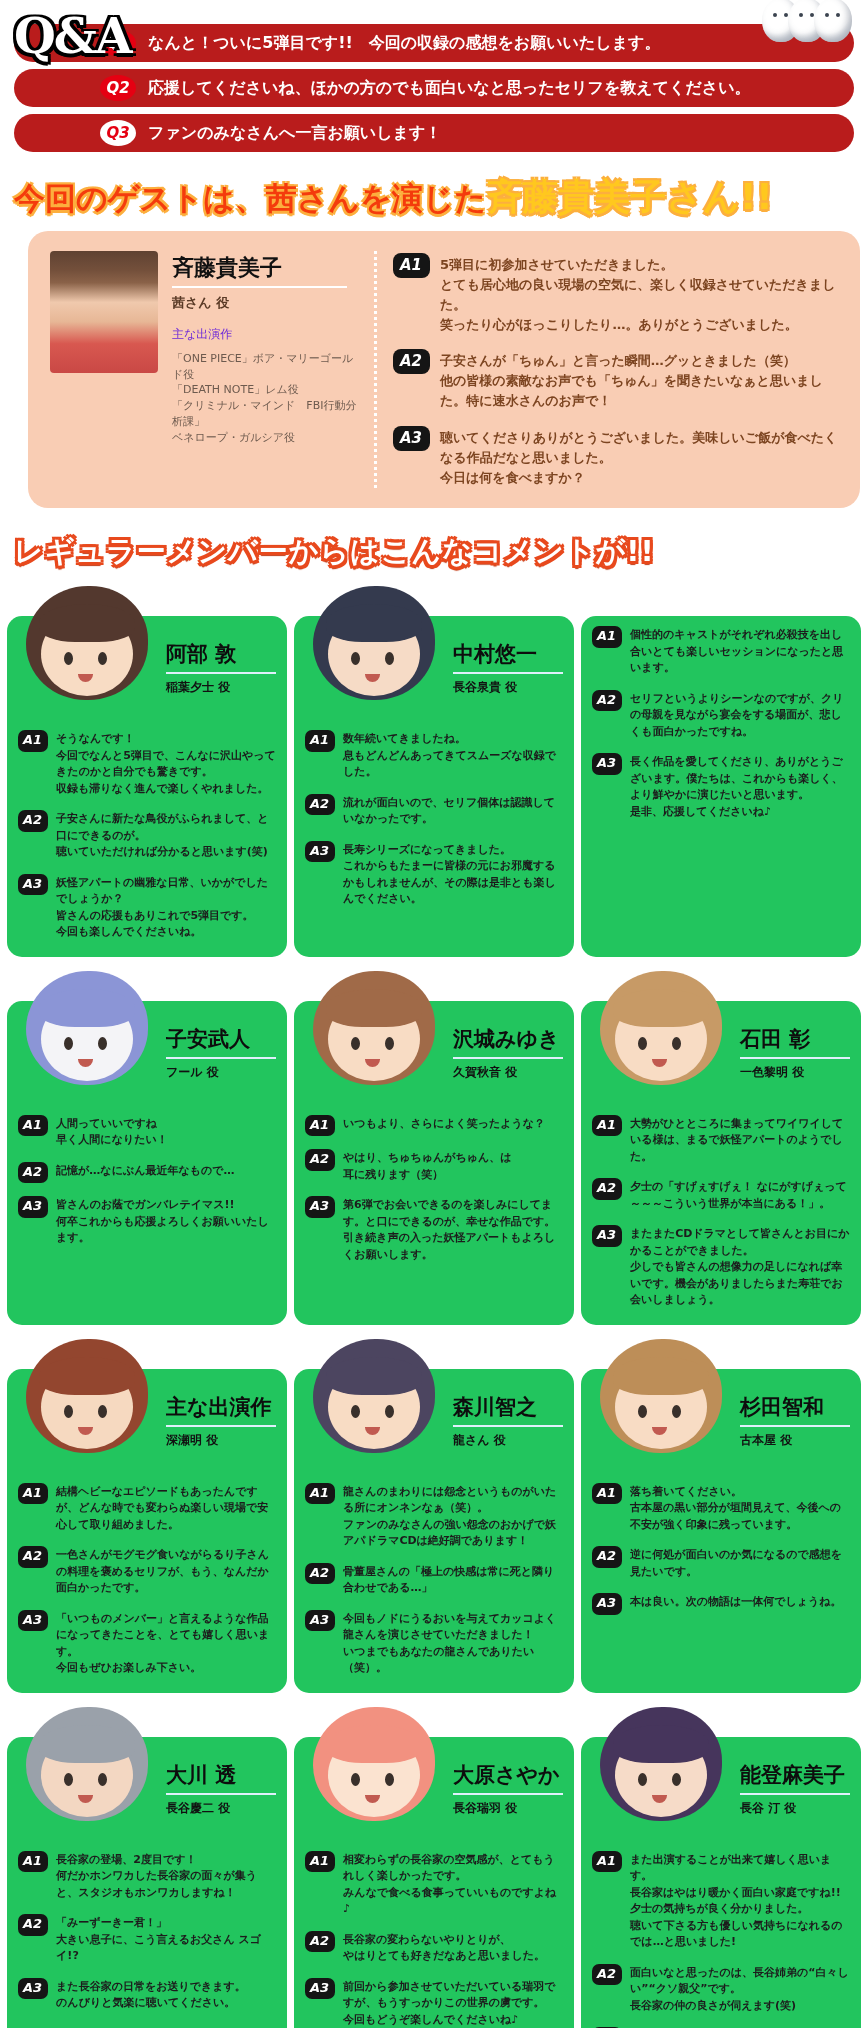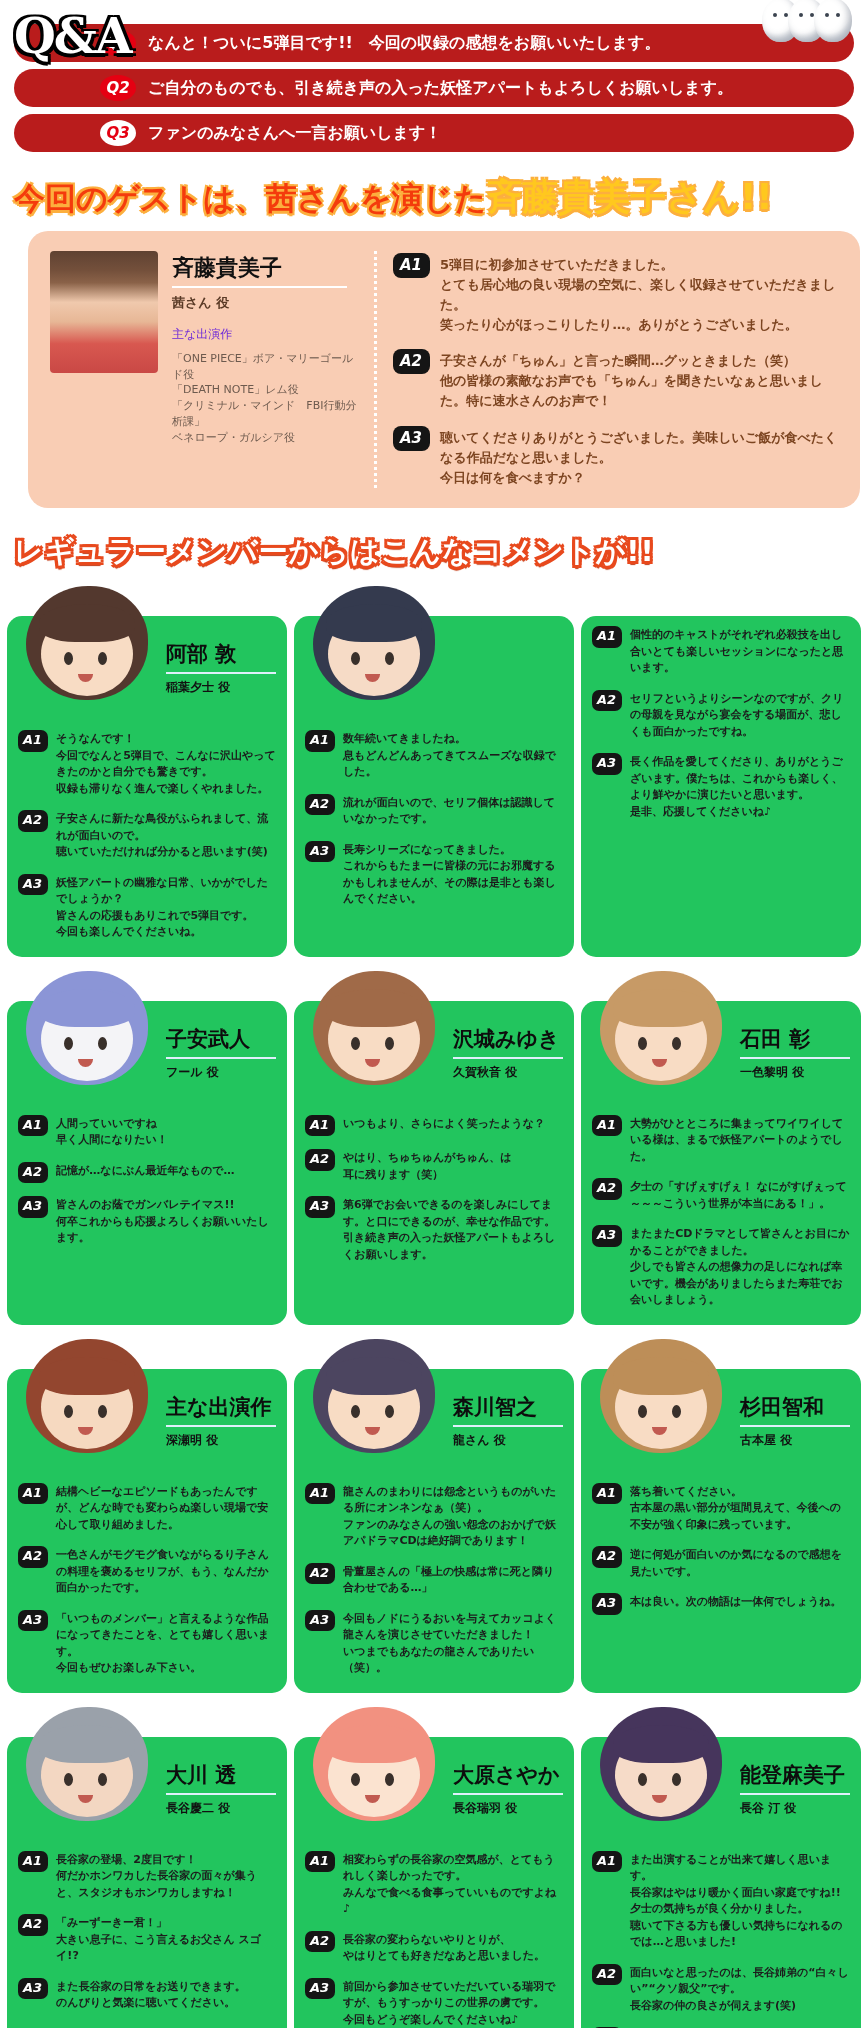--- a/index.html
+++ b/index.html
@@ -92,21 +92,21 @@
       <div class="bird"></div>
       <div class="bird"></div>
       <div class="bird"></div>
     </div>
     <div class="qbar">
       <span class="qbadge red">Q1</span>
       <span class="qtext">なんと！ついに5弾目です!!　今回の収録の感想をお願いいたします。</span>
     </div>
     <div class="qbar">
       <span class="qbadge red">Q2</span>
-      <span class="qtext">ご自分のものでも、引き続き声の入った妖怪アパートもよろしくお願いします。</span>
+      <span class="qtext">応援してくださいね、ほかの方のでも面白いなと思ったセリフを教えてください。</span>
     </div>
     <div class="qbar">
       <span class="qbadge white">Q3</span>
       <span class="qtext">ファンのみなさんへ一言お願いします！</span>
     </div>
   </div>
 
   <div class="h-guest"><span>今回のゲストは、茜さんを演じた</span><span class="gname">斉藤貴美子</span><span class="gname">さん!!</span></div>
 
   <div class="guest-panel">
@@ -164,41 +164,45 @@
       </div>
       <div class="answers">
         <div class="arow">
             <span class="m-abadge">A1</span>
             <span class="m-atext">そうなんです！
 今回でなんと5弾目で、こんなに沢山やってきたのかと自分でも驚きです。
 収録も滞りなく進んで楽しくやれました。</span>
           </div>
         <div class="arow">
             <span class="m-abadge">A2</span>
-            <span class="m-atext">子安さんに新たな鳥役がふられまして、流れが面白いので。
+            <span class="m-atext">子安さんに新たな鳥役がふられまして、と口にできるのが。
 聴いていただければ分かると思います(笑)</span>
           </div>
         <div class="arow">
             <span class="m-abadge">A3</span>
             <span class="m-atext">妖怪アパートの幽雅な日常、いかがでしたでしょうか？
 皆さんの応援もありこれで5弾目です。
 今回も楽しんでくださいね。</span>
           </div>
       </div>
     </div>
 
     <div class="card">
       <div class="card-head">
         <div class="avatar" style="--hair: #343a4e; --skin: #f6dbc6;">
           <div class="av-hair"></div>
             <div class="av-face"></div>
             <div class="av-fringe"></div>
           <div class="av-eye l"></div>
             <div class="av-eye r"></div>
             <div class="av-mouth"></div>
+        </div>
+        <div class="card-title">
+          <span class="mname">中村悠一</span>
+          <span class="mrole">長谷泉貴 役</span>
         </div>
       </div>
       <div class="answers">
         <div class="arow">
             <span class="m-abadge">A1</span>
             <span class="m-atext">数年続いてきましたね。
 息もどんどんあってきてスムーズな収録でした。</span>
           </div>
         <div class="arow">
             <span class="m-abadge">A2</span>

